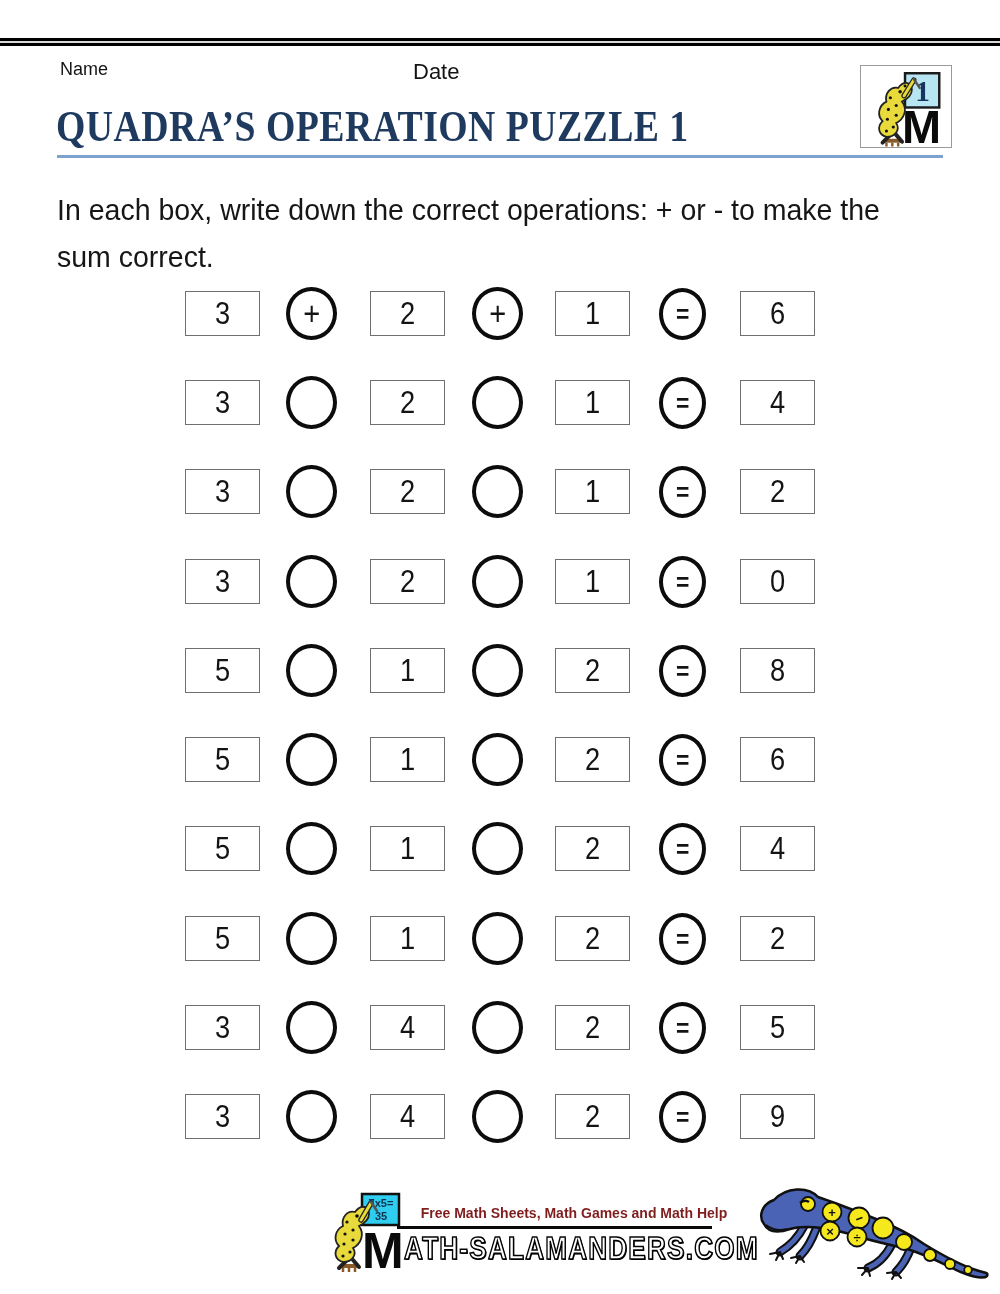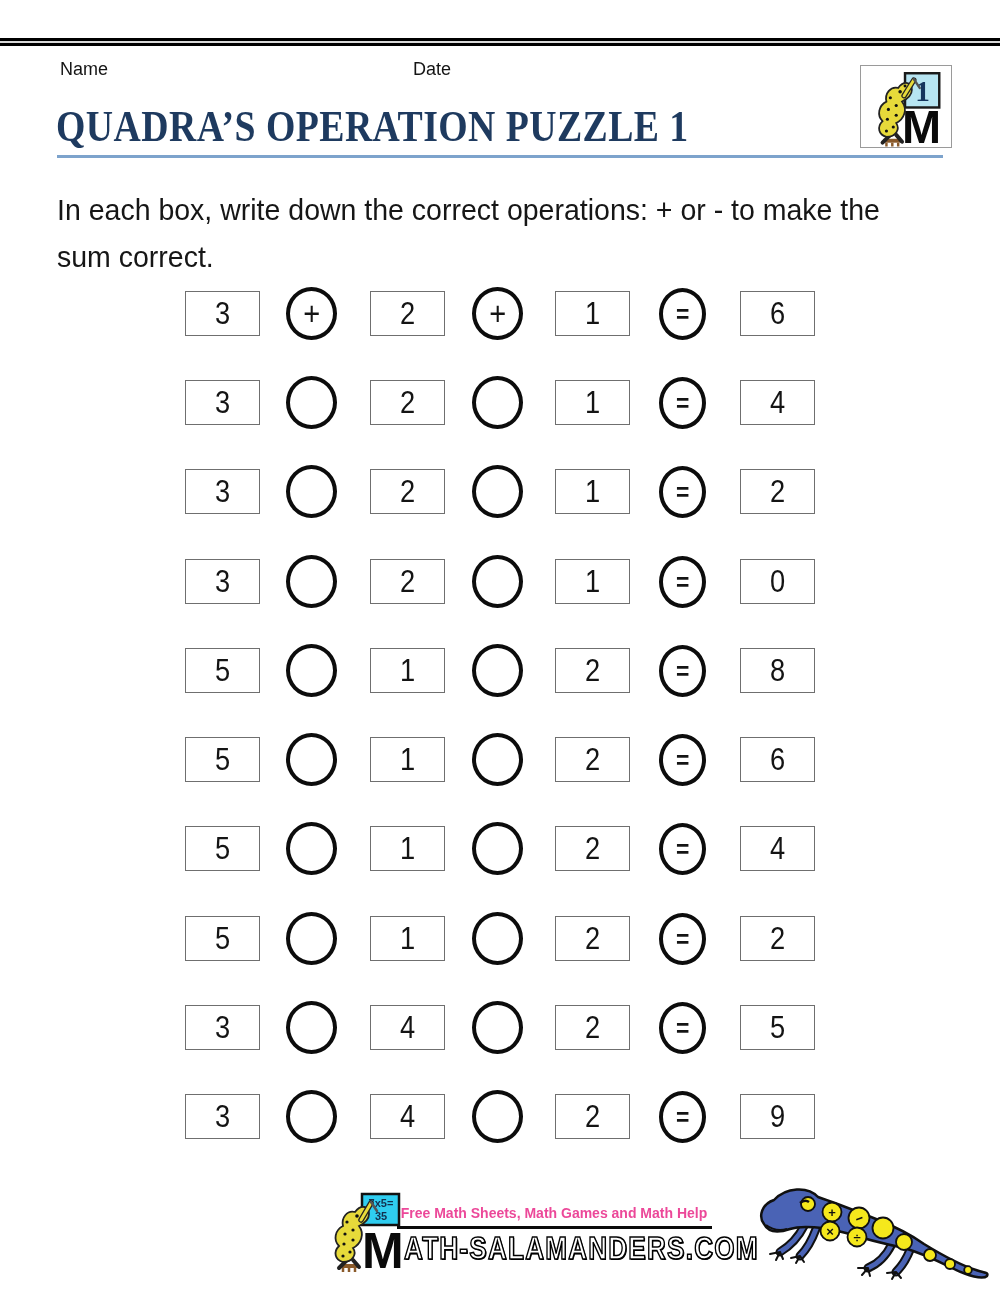--- a/index.html
+++ b/index.html
@@ -12,21 +12,21 @@
     overflow: hidden;
     font-family: "Liberation Sans", sans-serif;
     color: #141414;
     padding-left: 38px;
   }
   .topbar {
     position: absolute; left: 0; top: 38px; width: 1000px; height: 8px;
     background: linear-gradient(to bottom, #000 0 3px, #d9d9d9 3px 5px, #000 5px 8px);
   }
   .name-label { position: absolute; left: 60px; top: 59px; font-size: 18px; }
-  .date-label { position: absolute; left: 413px; top: 59px; font-size: 18px; }
+  .date-label { position: absolute; left: 413px; top: 59px; font-size: 22px; }
   .title {
     position: absolute; left: 56px; top: 100px;
     font-family: "Liberation Serif", serif;
     font-weight: bold; font-size: 45px; color: #1e3a5f;
     white-space: nowrap;
     transform: scaleX(0.84); transform-origin: left center;
     letter-spacing: 0.5px;
   }
   .title-underline {
     position: absolute; left: 57px; top: 155px; width: 886px; height: 3px;
@@ -66,22 +66,22 @@
   .p1 { left: 0; }
   .p2 { left: 101; left: 101px; }
   .p3 { left: 185px; }
   .p4 { left: 287px; }
   .p5 { left: 370px; }
   .p6 { left: 474px; }
   .p7 { left: 555px; }
   .dg { display: inline-block; transform: scaleX(0.88); }
   
   .tagline {
-    position: absolute; left: 398px; top: 1205px; width: 312px;
-    text-align: center; font-size: 14px; font-weight: bold; color: #ec4899;
+    position: absolute; left: 418px; top: 1205px; width: 312px;
+    text-align: center; font-size: 14px; font-weight: bold; color: #7f1d1d;
   }
   .brand-line { position: absolute; left: 397px; top: 1226px; width: 315px; height: 3px; background: #0a0a0a; }
   .brand-text {
     position: absolute; left: 404px; top: 1231px;
     font-size: 31px; font-weight: bold; letter-spacing: 1.5px;
     color: #ffffff; -webkit-text-stroke: 1.6px #000;
     text-shadow: 1px 1px 0 #000;
     white-space: nowrap;
     transform: scaleX(0.84); transform-origin: left top;
   }

